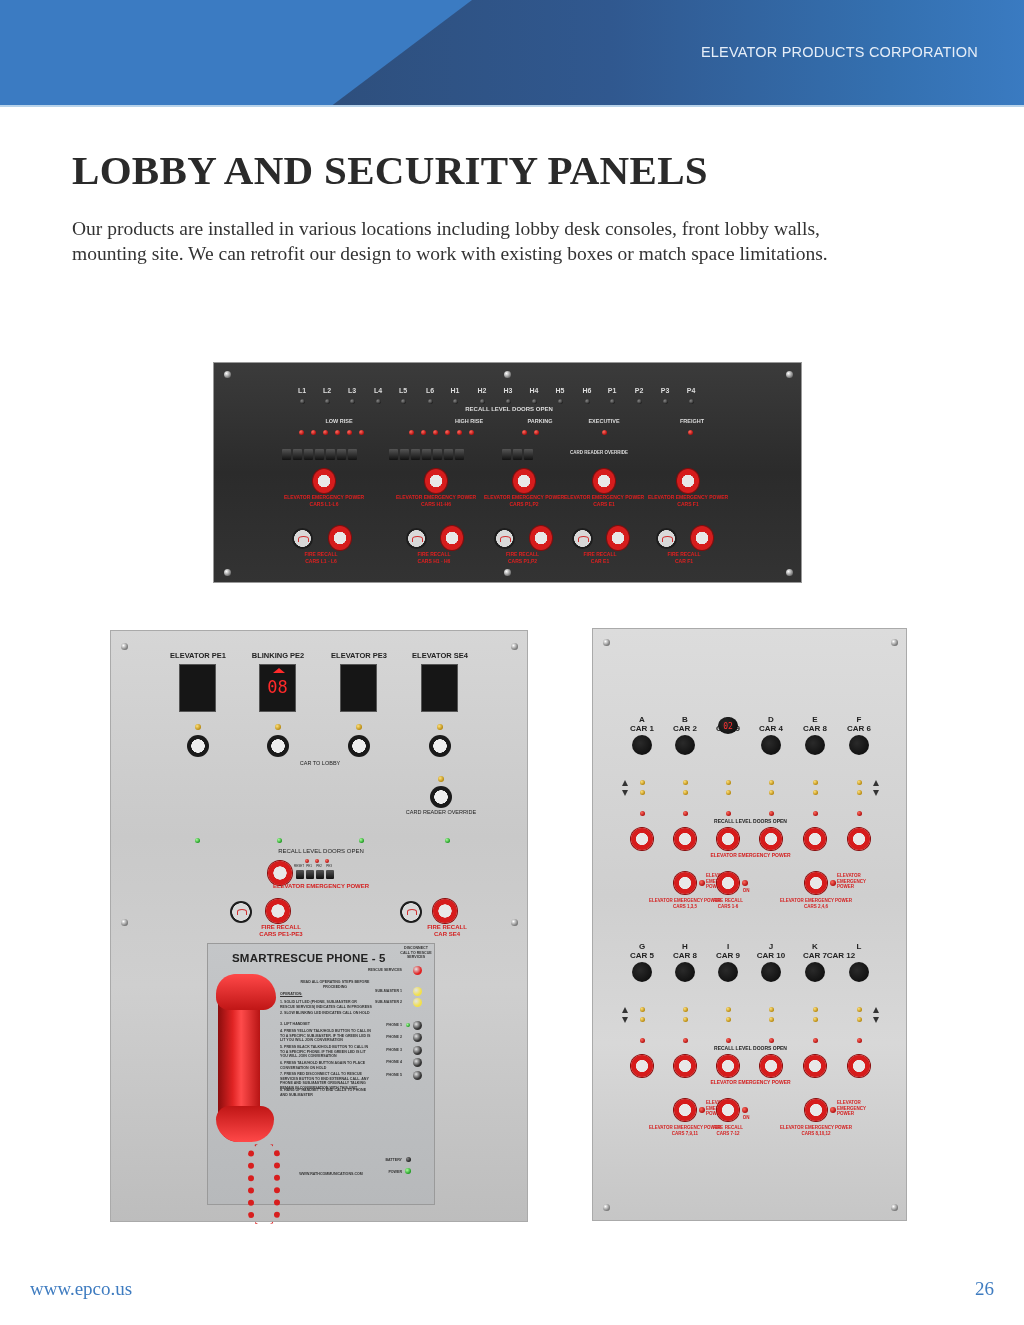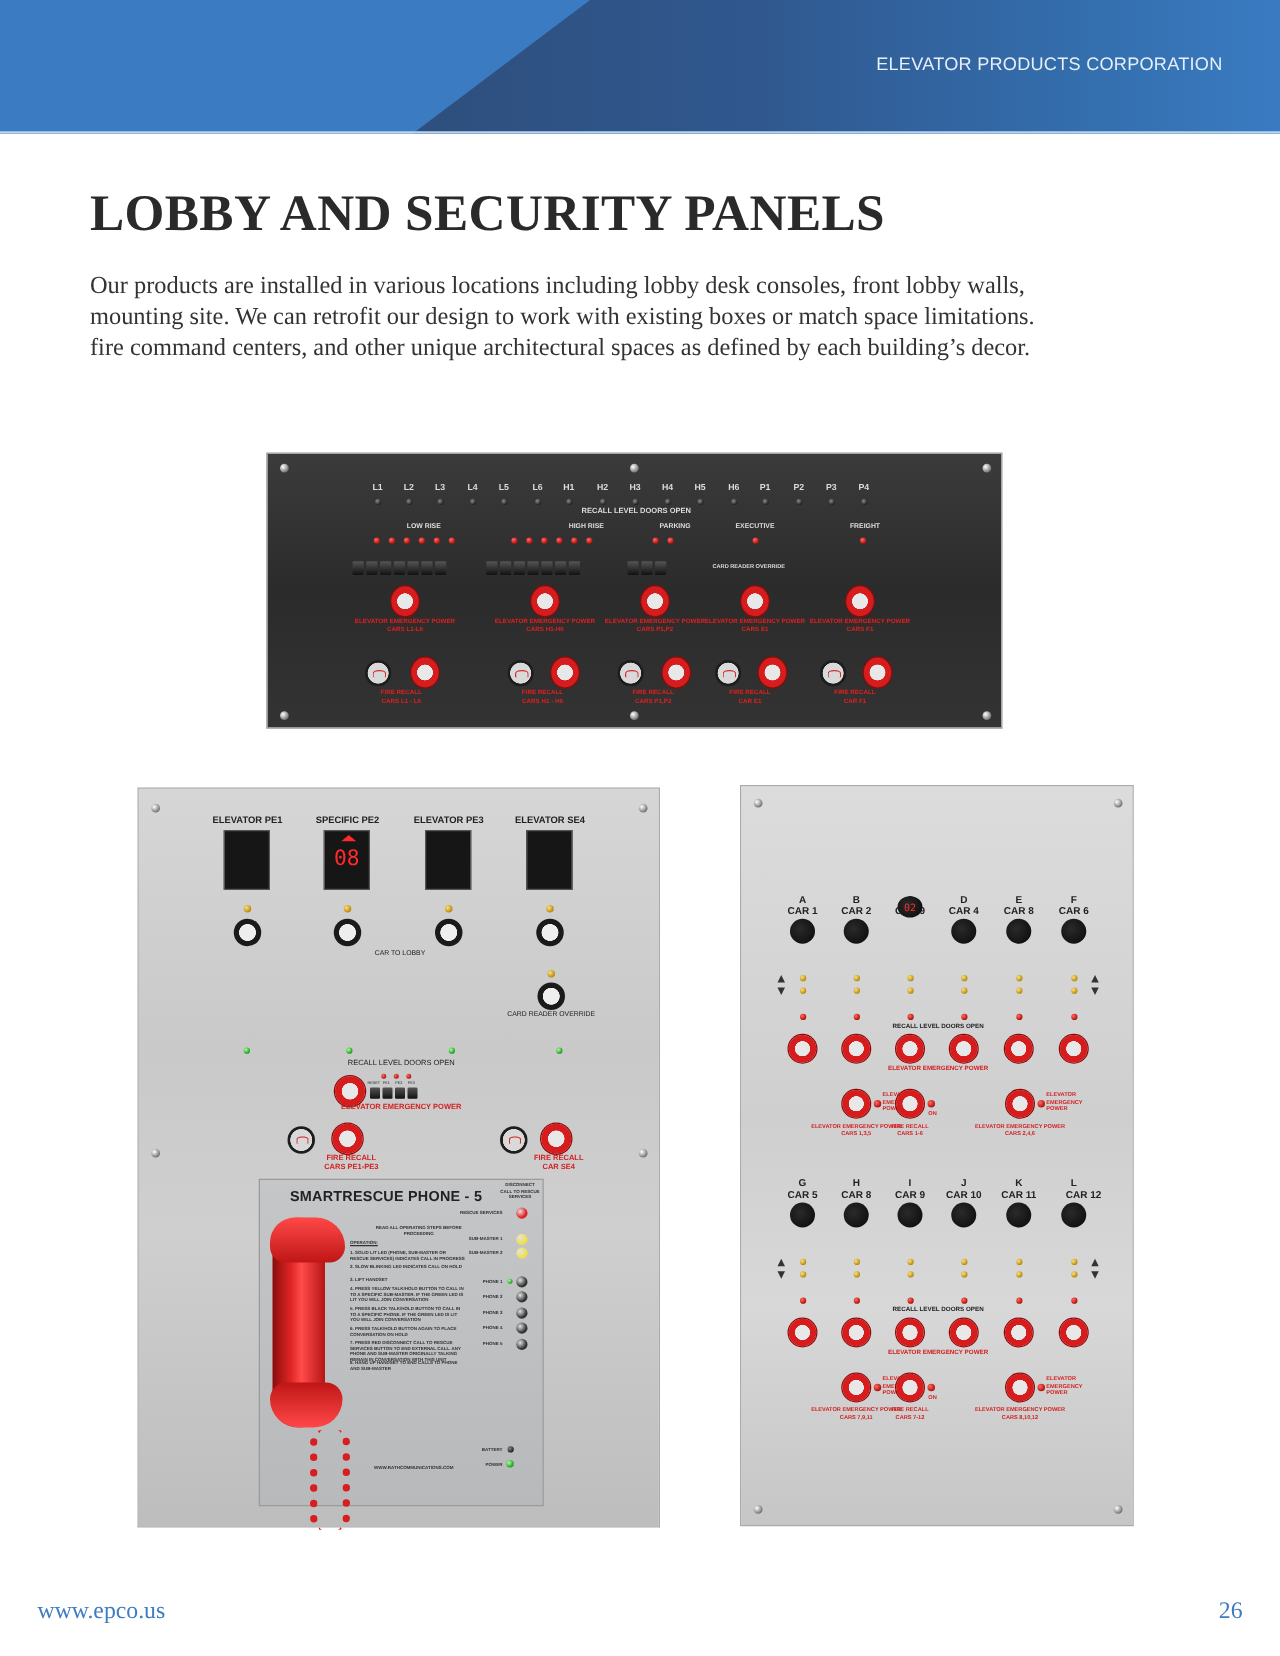--- a/index.html
+++ b/index.html
@@ -64,21 +64,20 @@
 <div class="banner">
   <div class="dark"></div>
   <div class="company">ELEVATOR PRODUCTS CORPORATION</div>
   <div class="rule"></div>
 </div>
 
 <h1 class="title">LOBBY AND SECURITY PANELS</h1>
 <div class="intro">
   <p>Our products are installed in various locations including lobby desk consoles, front lobby walls,</p>
   <p>mounting site. We can retrofit our design to work with existing boxes or match space limitations.</p>
-  <p>fire command centers, and other unique architectural spaces as defined by each building’s decor.</p>
 </div>
 
 <div id="panel1">
     <div class="screw" style="left: 10px; top: 8px;"></div>
     <div class="screw" style="left: 290px; top: 8px;"></div>
     <div class="screw" style="left: 572px; top: 8px;"></div>
     <div class="screw" style="left: 10px; top: 206px;"></div>
     <div class="screw" style="left: 290px; top: 206px;"></div>
     <div class="screw" style="left: 572px; top: 206px;"></div>
     <div class="lbl" style="left: 80px; top: 24px; width: 16px; font-size: 7px;">L1</div>
@@ -212,21 +211,21 @@
 
 <div id="panel2">
     <div class="screw" style="left: 10px; top: 12px;"></div>
     <div class="screw" style="left: 400px; top: 12px;"></div>
     <div class="screw" style="left: 10px; top: 288px;"></div>
     <div class="screw" style="left: 400px; top: 288px;"></div>
     <div class="lbl" style="left: 42px; top: 20px; width: 90px; font-size: 7.5px;">ELEVATOR  PE1</div>
     <div class="display" style="left: 68px; top: 33px;"></div>
     <div class="led amber" style="left: 84px; top: 93px; width: 6px; height: 6px;"></div>
     <div class="keyblk" style="left: 76px; top: 104px; width: 22px; height: 22px;"></div>
-    <div class="lbl" style="left: 122px; top: 20px; width: 90px; font-size: 7.5px;">SPECIFIC  PE2</div>
+    <div class="lbl" style="left: 122px; top: 20px; width: 90px; font-size: 7.5px;">BLINKING  PE2</div>
     <div class="display" style="left: 148px; top: 33px;">
       <div class="arr"></div>
       <div class="seg">08</div>
     </div>
     <div class="led amber" style="left: 164px; top: 93px; width: 6px; height: 6px;"></div>
     <div class="keyblk" style="left: 156px; top: 104px; width: 22px; height: 22px;"></div>
     <div class="lbl" style="left: 203px; top: 20px; width: 90px; font-size: 7.5px;">ELEVATOR  PE3</div>
     <div class="display" style="left: 229px; top: 33px;"></div>
     <div class="led amber" style="left: 245px; top: 93px; width: 6px; height: 6px;"></div>
     <div class="keyblk" style="left: 237px; top: 104px; width: 22px; height: 22px;"></div>
@@ -409,28 +408,28 @@
     <div class="led red" style="left: 132.5px; top: 409px; width: 5px; height: 5px;"></div>
     <div class="keyred" style="left: 124px; top: 426px; width: 22px; height: 22px;"></div>
     <div class="lbl carl" style="left: 158px; top: 313px; width: 40px;">J</div>
     <div class="lbl carl" style="left: 158px; top: 322px; width: 40px;">CAR 10</div>
     <div class="hole" style="left: 168px; top: 333px; width: 20px; height: 20px;"></div>
     <div class="led amber" style="left: 175.5px; top: 378px; width: 5px; height: 5px;"></div>
     <div class="led amber" style="left: 175.5px; top: 388px; width: 5px; height: 5px;"></div>
     <div class="led red" style="left: 175.5px; top: 409px; width: 5px; height: 5px;"></div>
     <div class="keyred" style="left: 167px; top: 426px; width: 22px; height: 22px;"></div>
     <div class="lbl carl" style="left: 202px; top: 313px; width: 40px;">K</div>
-    <div class="lbl carl" style="left: 202px; top: 322px; width: 40px;">CAR 11</div>
+    <div class="lbl carl" style="left: 202px; top: 322px; width: 40px;">CAR 7</div>
     <div class="hole" style="left: 212px; top: 333px; width: 20px; height: 20px;"></div>
     <div class="led amber" style="left: 219.5px; top: 378px; width: 5px; height: 5px;"></div>
     <div class="led amber" style="left: 219.5px; top: 388px; width: 5px; height: 5px;"></div>
     <div class="led red" style="left: 219.5px; top: 409px; width: 5px; height: 5px;"></div>
     <div class="keyred" style="left: 211px; top: 426px; width: 22px; height: 22px;"></div>
     <div class="lbl carl" style="left: 246px; top: 313px; width: 40px;">L</div>
-    <div class="lbl carl" style="left: 248px; top: 322px; width: 40px; text-align: right;">CAR 12</div>
+    <div class="lbl carl" style="left: 228px; top: 322px; width: 40px;">CAR 12</div>
     <div class="hole" style="left: 256px; top: 333px; width: 20px; height: 20px;"></div>
     <div class="led amber" style="left: 263.5px; top: 378px; width: 5px; height: 5px;"></div>
     <div class="led amber" style="left: 263.5px; top: 388px; width: 5px; height: 5px;"></div>
     <div class="led red" style="left: 263.5px; top: 409px; width: 5px; height: 5px;"></div>
     <div class="keyred" style="left: 255px; top: 426px; width: 22px; height: 22px;"></div>
     <div class="tri-up" style="left: 29px; top: 378px;"></div>
     <div class="tri-dn" style="left: 29px; top: 388px;"></div>
     <div class="tri-up" style="left: 280px; top: 378px;"></div>
     <div class="tri-dn" style="left: 280px; top: 388px;"></div>
     <div class="lbl" style="left: 100px; top: 416px; width: 115px; font-size: 5px;">RECALL LEVEL DOORS OPEN</div>

